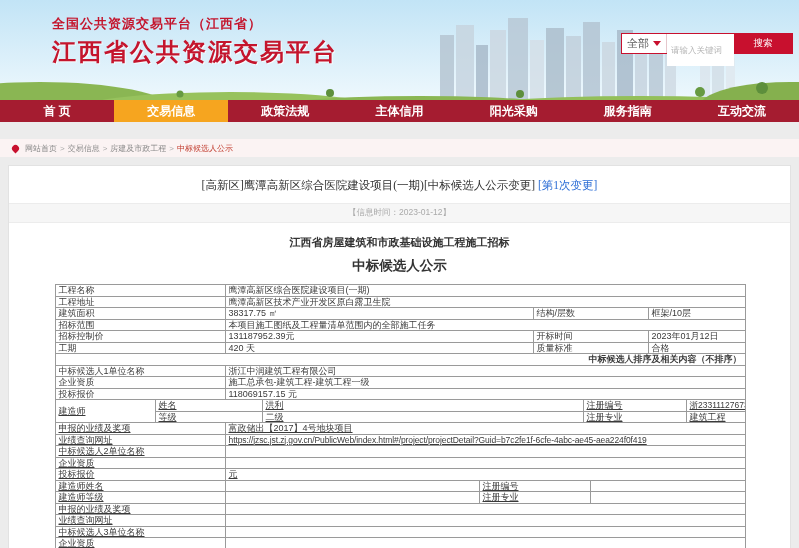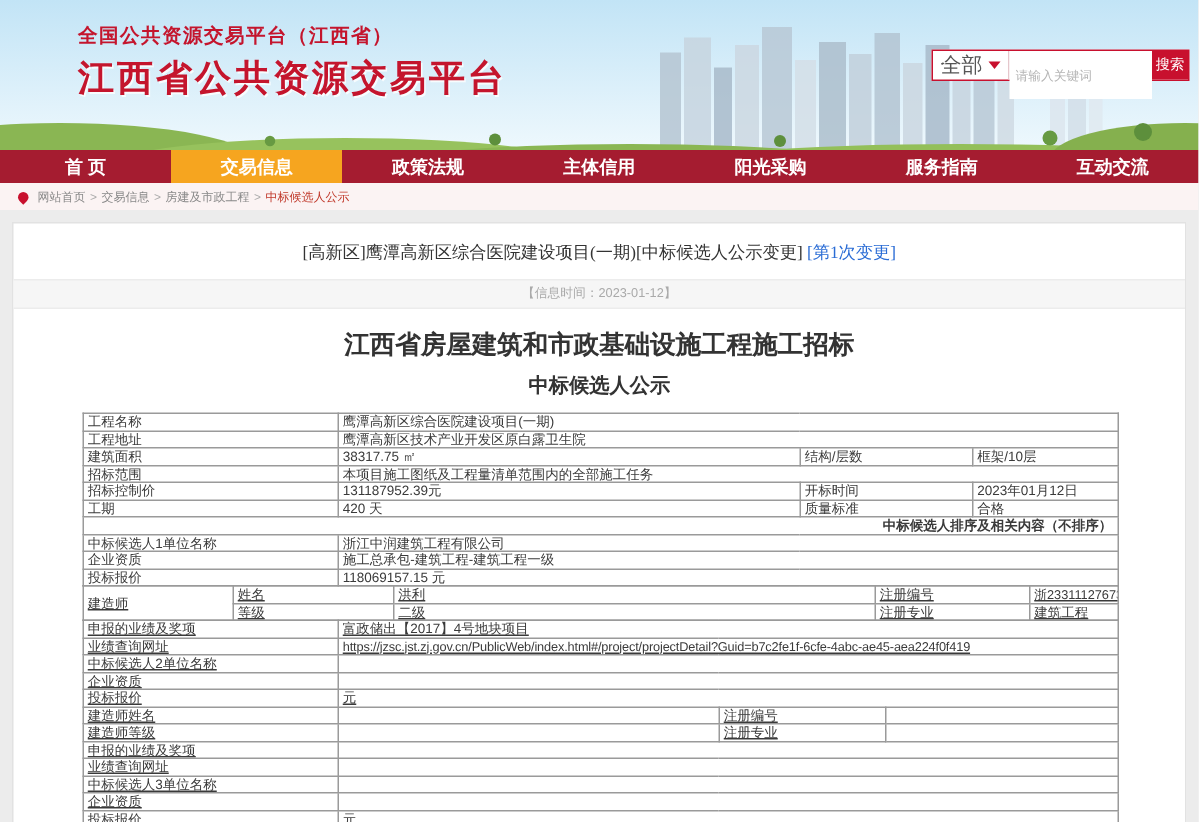--- a/index.html
+++ b/index.html
@@ -11,53 +11,53 @@
   .banner { position:relative; width:799px; height:100px; overflow:hidden; }
   .banner svg { position:absolute; inset:0; }
   .logo { position:absolute; left:52px; top:15px; }
   .logo .l1 { font-size:13px; font-weight:bold; color:#c4152d; letter-spacing:1px; }
   .logo .l2 { font-size:24px; font-weight:bold; color:#c4152d;
               font-family:"Liberation Serif", serif; letter-spacing:2px;
               text-shadow:1px 1px 0 rgba(255,255,255,.8); margin-top:3px; }
   .searchbar { position:absolute; right:6px; top:33px; width:172px; height:21px;
                background:#fff; border:1px solid #c8102e; display:flex; align-items:stretch; }
   .cat { display:flex; align-items:center; gap:4px; padding:0 5px; border-right:1px solid #e5c7cc;
-         font-size:14px; color:#555; cursor:pointer; }
+         font-size:11px; color:#555; cursor:pointer; }
   .caret { width:0; height:0; border-left:4px solid transparent; border-right:4px solid transparent;
            border-top:5px solid #c8102e; }
   .searchbar input { flex:1; border:none; outline:none; font-size:8.5px; padding:16px 4px; min-width:0;
                      color:#333; font-family:"Liberation Sans", sans-serif; }
   .searchbar input::placeholder { color:#b5b5b5; }
-  .sbtn { width:24px; background:#c8102e; color:#fff; border:none; font-size:9.5px;
+  .sbtn { width:58px; background:#c8102e; color:#fff; border:none; font-size:9.5px;
           display:flex; align-items:center; justify-content:center; gap:3px; cursor:pointer;
           font-family:"Liberation Sans", sans-serif; }
 
   
   .nav { display:flex; width:799px; height:22px; background:#a51c30; }
   .nav .item { flex:1; display:flex; align-items:center; justify-content:center;
                color:#fff; font-size:12px; font-weight:bold; cursor:pointer; white-space:nowrap; }
   .nav .item.active { background:#f6a51f; }
 
   
   .crumbs { display:flex; align-items:center; height:18px; background:#fbf3f3;
-            padding-left:12px; font-size:8px; color:#8a8a8a; gap:3px; }
+            padding-left:12px; font-size:8px; color:#8a8a8a; gap:3px;margin-top:17px; }
   .pin { width:7px; height:7px; background:#c8102e; border-radius:50% 50% 50% 0;
          transform:rotate(-45deg); margin-right:3px; }
   .crumbs .sep { color:#aaa; }
   .crumbs .cur { color:#c0392b; }
   .crumb { cursor:pointer; }
 
   
   .content { margin:8px 8px 0; background:#fff; border:1px solid #e2e2e2; }
   .title-row { text-align:center; padding:12px 10px 10px; font-size:11.5px; color:#333;
                font-family:"Liberation Serif", serif; }
   .title-link { color:#2a6cd5; cursor:pointer; }
   .time-row { background:#f6f6f6; border-top:1px solid #ececec; border-bottom:1px solid #ececec;
               text-align:center; font-size:8.5px; color:#aaa; padding:3px 0; }
-  .h1 { text-align:center; font-weight:bold; font-size:17px; color:#333; margin-top:12px;
+  .h1 { text-align:center; font-weight:bold; font-size:11px; color:#333; margin-top:12px;
         font-family:"Liberation Serif", serif; }
   .h2 { text-align:center; font-weight:bold; font-size:13.5px; color:#333; margin:7px 0 9px;
         font-family:"Liberation Serif", serif; }
 
   
   .twrap { width:690px; margin:0 auto 20px; }
   table.t { width:690px; border-collapse:collapse; table-layout:fixed;
             font-size:9px; color:#3a3a3a; }
   table.t.join { margin-top:-1px;text-decoration:underline; }
   table.t td { border:1px solid #9a9a9a; padding:0 3px; line-height:10.5px; height:11px;

